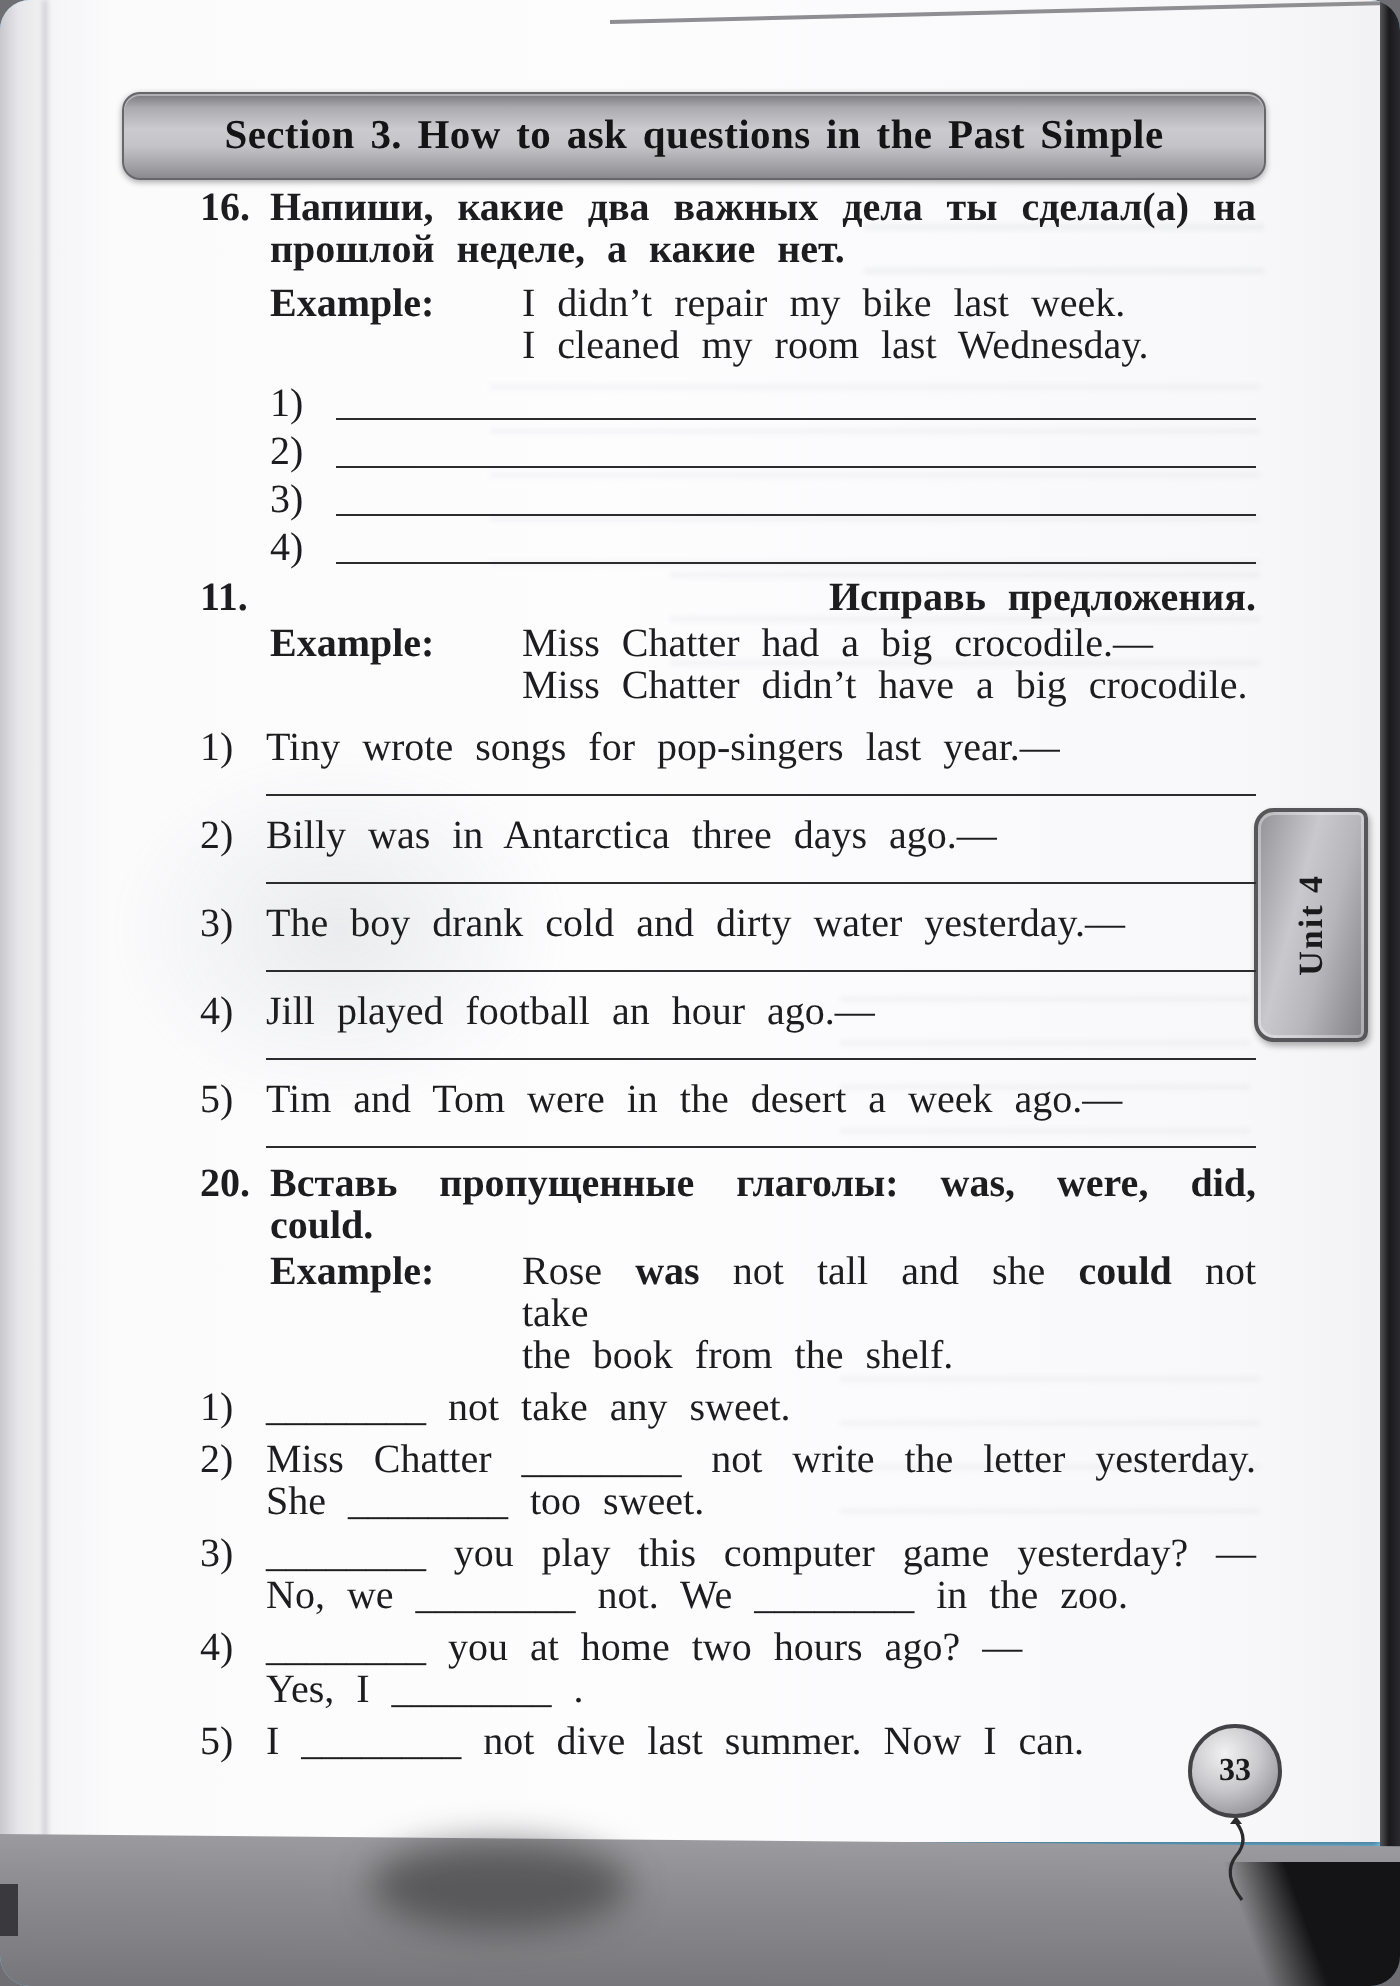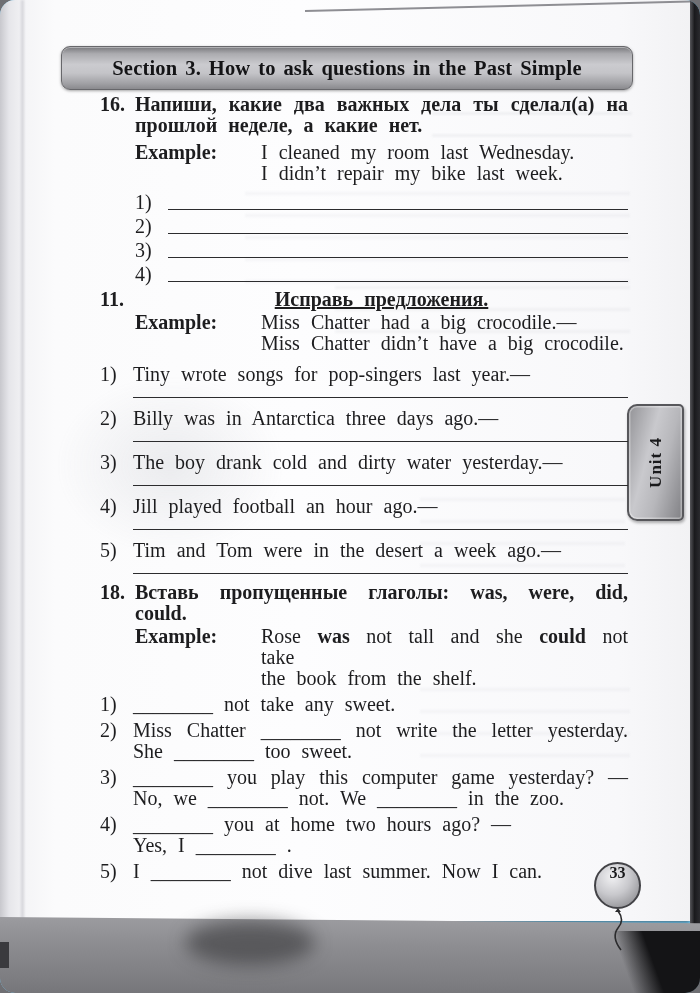--- a/index.html
+++ b/index.html
@@ -43,21 +43,21 @@
     background:linear-gradient(105deg,#939397 0%,#c9c9cd 38%,#b7b7bb 62%,#818185 100%);
     box-shadow:inset 0 0 0 1.5px rgba(255,255,255,.35), 1px 2px 3px rgba(0,0,0,.3);
     display:flex;align-items:center;justify-content:center;}
   .unit-tab-label{writing-mode:vertical-rl;transform:rotate(180deg);
     font-weight:bold;font-size:17px;color:#1a1a1c;letter-spacing:1px;}
 
   
   .balloon{position:absolute;left:594px;top:862px;width:47px;height:47px;border-radius:50%;
     box-sizing:border-box;border:2.5px solid #434347;
     background:radial-gradient(circle at 38% 30%,#f1f1f3 0%,#c8c8cc 45%,#98989c 80%,#8a8a8e 100%);
-    display:flex;align-items:flex-start;justify-content:center;}
+    display:flex;align-items:center;justify-content:center;}
   .balloon-num{font-weight:bold;font-size:16px;color:#1a1a1c;}
   .balloon-string{position:absolute;left:606px;top:908px;}
 
   
   .content{position:absolute;left:100px;top:94px;width:528px;
     font-size:20px;line-height:21px;color:#1d1d1f;word-spacing:.30em;}
   .ex-head{display:flex;}
   .num{flex:none;width:35px;font-weight:bold;}
   .instr{flex:1;font-weight:bold;text-align:justify;}
   .fill{text-align:justify;text-align-last:justify;text-justify:inter-word;}
@@ -110,22 +110,22 @@
   <div class="content">
 
     <div>
       <div class="ex-head">
         <span class="num">16.</span>
         <div class="instr">Напиши, какие два важных дела ты сделал(а) на прошлой неделе, а какие нет.</div>
       </div>
       <div class="example">
         <span class="ex-label">Example:</span>
         <div class="ex-text">
+          <div>I didn’t repair my bike last week.</div>
           <div>I cleaned my room last Wednesday.</div>
-          <div>I didn’t repair my bike last week.</div>
         </div>
       </div>
       <div class="mt5">
         <div class="blank-row">
           <span class="bnum">1)</span>
           <span class="bline"></span>
         </div>
         <div class="blank-row">
           <span class="bnum">2)</span>
           <span class="bline"></span>
@@ -137,21 +137,21 @@
         <div class="blank-row">
           <span class="bnum">4)</span>
           <span class="bline"></span>
         </div>
       </div>
     </div>
 
     <div class="mt4">
       <div class="ex-head">
         <span class="num">11.</span>
-        <div class="instr" style="text-align:center;text-decoration:underline;">Исправь предложения.</div>
+        <div class="instr" style="text-align:right;">Исправь предложения.</div>
       </div>
       <div class="example mt2">
         <span class="ex-label">Example:</span>
         <div class="ex-text">
           <div>Miss Chatter had a big crocodile.—</div>
           <div>Miss Chatter didn’t have a big crocodile.</div>
         </div>
       </div>
 
       <div class="q-row">
@@ -180,21 +180,21 @@
 
       <div class="q-row">
         <span class="qnum">5)</span>
         <div class="qtext">Tim and Tom were in the desert a week ago.—</div>
       </div>
       <div class="q-rule"></div>
     </div>
 
     <div class="mt8 e18">
       <div class="ex-head">
-        <span class="num">18.</span>
+        <span class="num">20.</span>
         <div class="instr fill">Вставь пропущенные глаголы: was, were, did, could.</div>
       </div>
       <div class="example mt2">
         <span class="ex-label">Example:</span>
         <div class="ex-text">
           <div class="fill"><span>Rose</span> <b>was</b> <span>not tall and she</span> <b>could</b> <span>not take</span></div>
           <div>the book from the shelf.</div>
         </div>
       </div>
 

